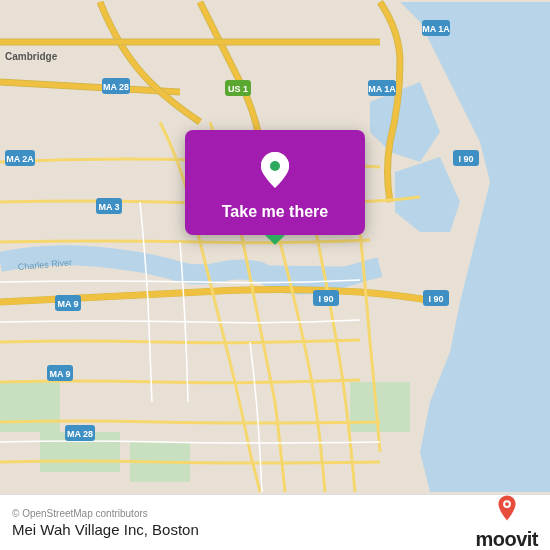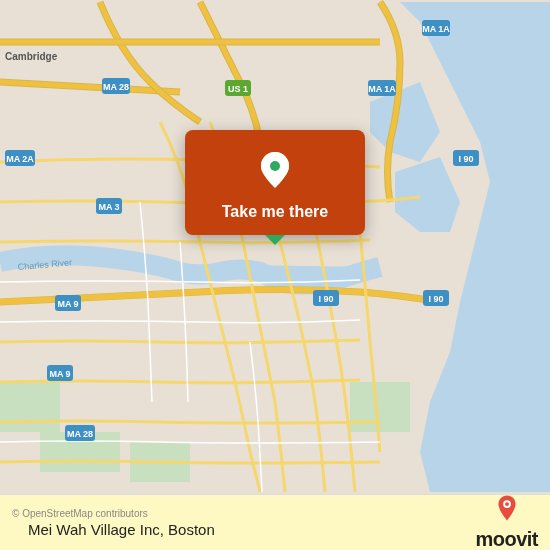--- a/index.html
+++ b/index.html
@@ -34,21 +34,21 @@
       position: absolute;
       top: 0; left: 0;
     }
 
     
     #popup-card {
       position: absolute;
       top: 130px;
       left: 50%;
       transform: translateX(-50%);
-      background: #c2410c;
+      background: #a21caf;
       border-radius: 8px;
       width: 180px;
       padding: 18px 16px 14px;
       display: flex;
       flex-direction: column;
       align-items: center;
       box-shadow: 0 4px 16px rgba(0,0,0,0.3);
       cursor: pointer;
       z-index: 10;
     }
@@ -75,21 +75,21 @@
     #popup-label {
       color: #fff;
       font-size: 16px;
       font-weight: 600;
       text-align: center;
       line-height: 1.2;
     }
 
     
     #footer-bar {
-      background: #fef9c3;
+      background: #ffffff;
       height: 56px;
       display: flex;
       align-items: center;
       padding: 0 12px;
       justify-content: space-between;
       border-top: 1px solid #ddd;
       flex-shrink: 0;
     }
 
     #footer-left {
@@ -100,21 +100,20 @@
 
     #copyright-text {
       font-size: 10px;
       color: #888;
     }
 
     #place-name {
       font-size: 15px;
       font-weight: 500;
       color: #222;
-      margin-left: 16px;
     }
 
     #moovit-logo {
       display: flex;
       align-items: center;
       gap: 6px;
       flex-direction: column;
     }
 
     #moovit-pin {

